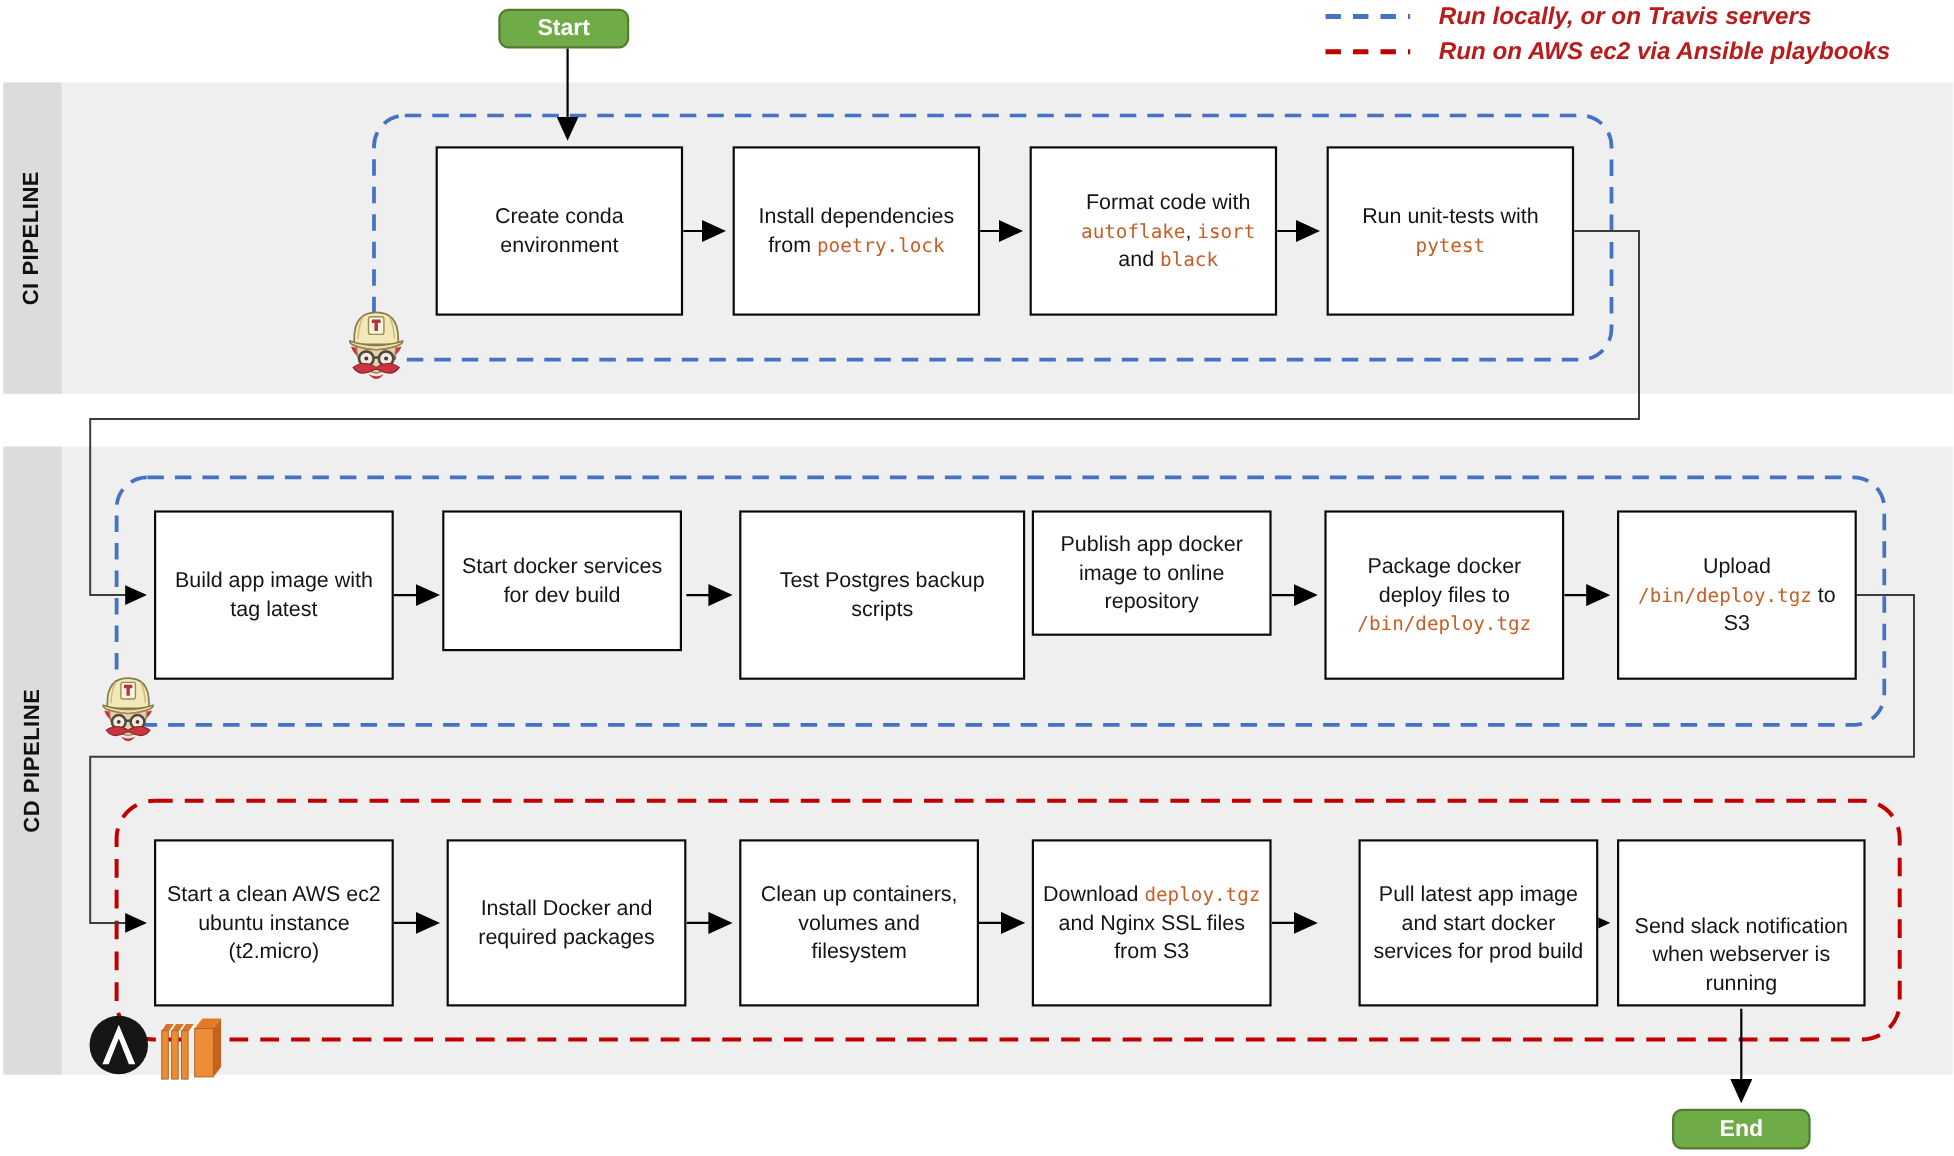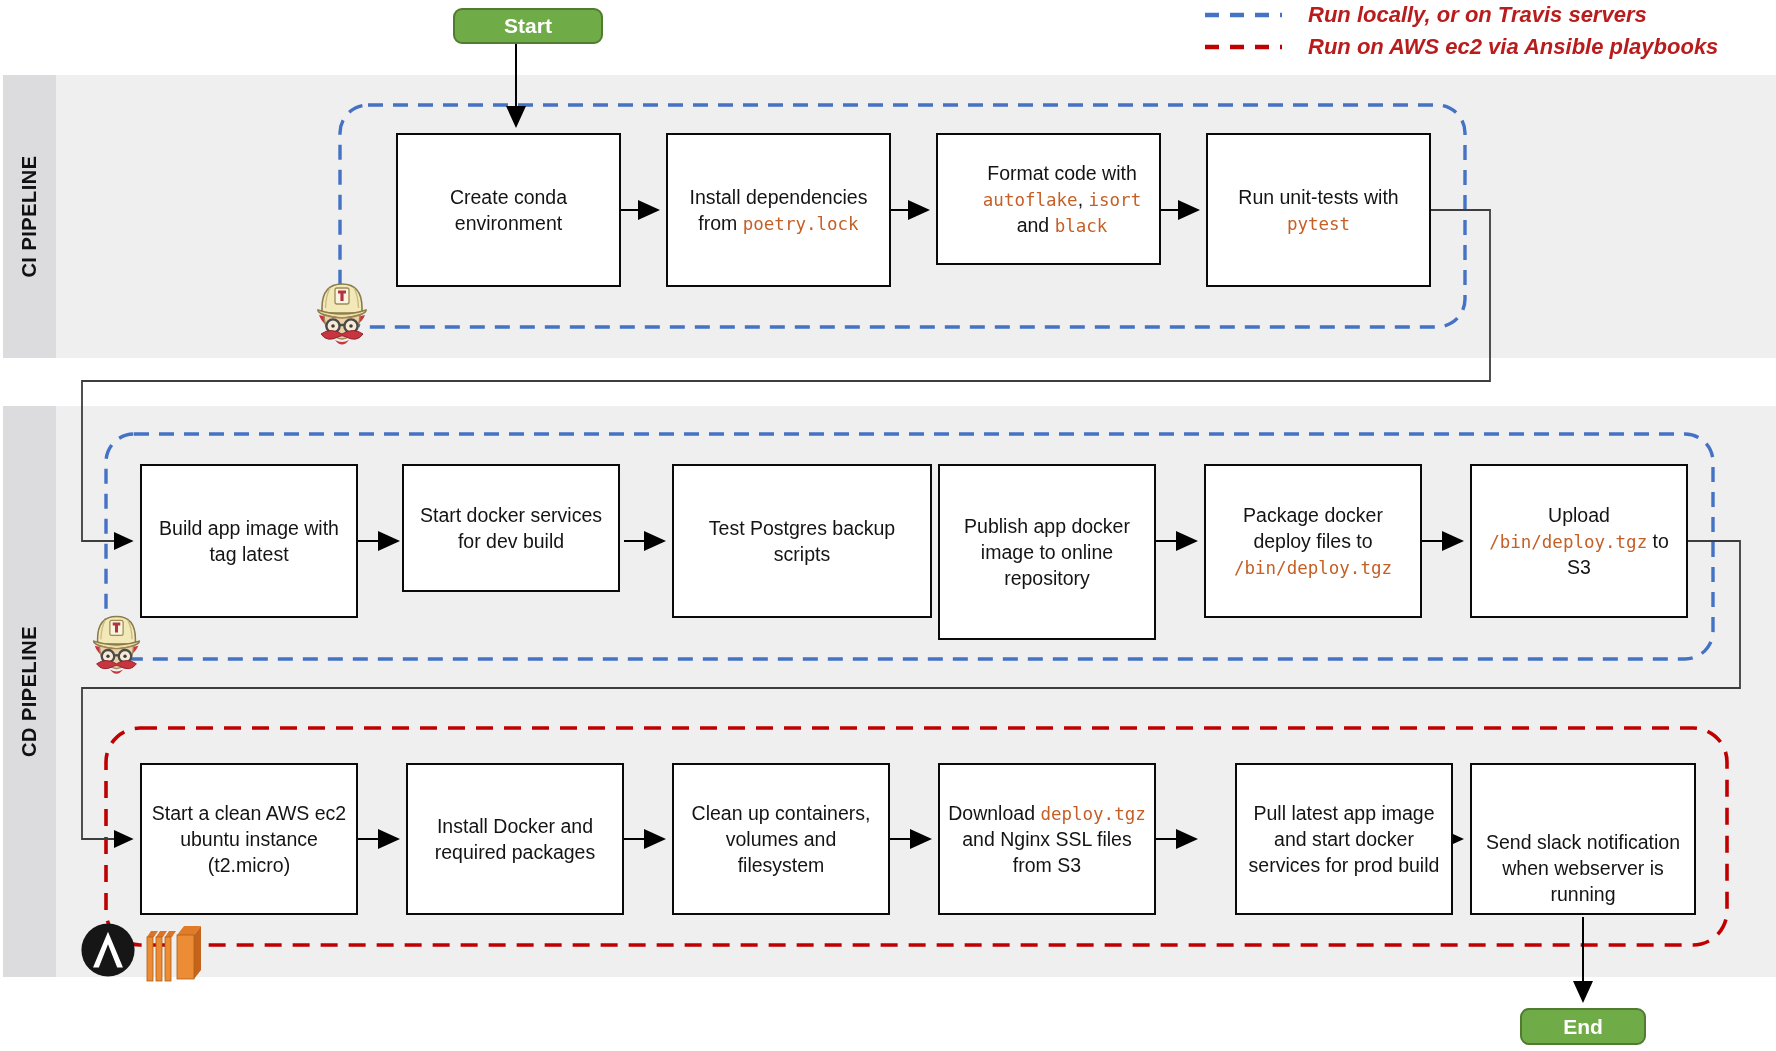--- a/index.html
+++ b/index.html
@@ -111,46 +111,46 @@
     <path d="M890 839 H928" stroke="#000" stroke-width="2" fill="none" marker-end="url(#ah)"></path>
     <path d="M1156 839 H1194" stroke="#000" stroke-width="2" fill="none" marker-end="url(#ah)"></path>
     <path d="M1422 839 H1460" stroke="#000" stroke-width="2" fill="none" marker-end="url(#ah)"></path>
 
     <path d="M1583 917 V999" stroke="#000" stroke-width="2" fill="none" marker-end="url(#ah)"></path>
   </svg>
 
   <div class="legend-label" style="left:1308px;top:2px;">Run locally, or on Travis servers</div>
   <div class="legend-label" style="left:1308px;top:34px;">Run on AWS ec2 via Ansible playbooks</div>
 
-  <div class="terminal" style="left:453px;top:8px;width:150px;height:36px;">Start</div>
+  <div class="terminal" style="left:453px;top:8px;width:119px;height:36px;">Start</div>
   <div class="terminal" style="left:1520px;top:1008px;width:126px;height:37px;">End</div>
 
   <div class="flow-box" style="left:396px;top:133px;width:225px;height:154px;">
       <div><span>Create conda environment</span></div>
     </div>
   <div class="flow-box" style="left:666px;top:133px;width:225px;height:154px;">
       <div><span>Install dependencies from </span><span class="code">poetry.lock</span></div>
     </div>
-  <div class="flow-box" style="left:936px;top:133px;width:225px;height:132px;padding-left:35px;">
+  <div class="flow-box" style="left:936px;top:133px;width:225px;height:154px;padding-left:35px;">
       <div><span>Format code with </span><span class="code">autoflake</span><span>, </span><span class="code">isort</span><span> and </span><span class="code">black</span></div>
     </div>
   <div class="flow-box" style="left:1206px;top:133px;width:225px;height:154px;">
       <div><span>Run unit-tests with </span><span class="code">pytest</span></div>
     </div>
 
   <div class="flow-box" style="left:140px;top:464px;width:218px;height:154px;">
       <div><span>Build app image with tag latest</span></div>
     </div>
   <div class="flow-box" style="left:402px;top:464px;width:218px;height:128px;">
       <div><span>Start docker services for dev build</span></div>
     </div>
   <div class="flow-box" style="left:672px;top:464px;width:260px;height:154px;">
       <div><span>Test Postgres backup scripts</span></div>
     </div>
-  <div class="flow-box" style="left:938px;top:464px;width:218px;height:176px;">
+  <div class="flow-box" style="left:938px;top:464px;width:218px;height:114px;">
       <div><span>Publish app docker image to online repository</span></div>
     </div>
   <div class="flow-box" style="left:1204px;top:464px;width:218px;height:154px;">
       <div><span>Package docker deploy files to </span><span class="code">/bin/deploy.tgz</span></div>
     </div>
   <div class="flow-box" style="left:1470px;top:464px;width:218px;height:154px;">
       <div><span>Upload </span><span class="code">/bin/deploy.tgz</span><span> to S3</span></div>
     </div>
 
   <div class="flow-box" style="left:140px;top:763px;width:218px;height:152px;">

